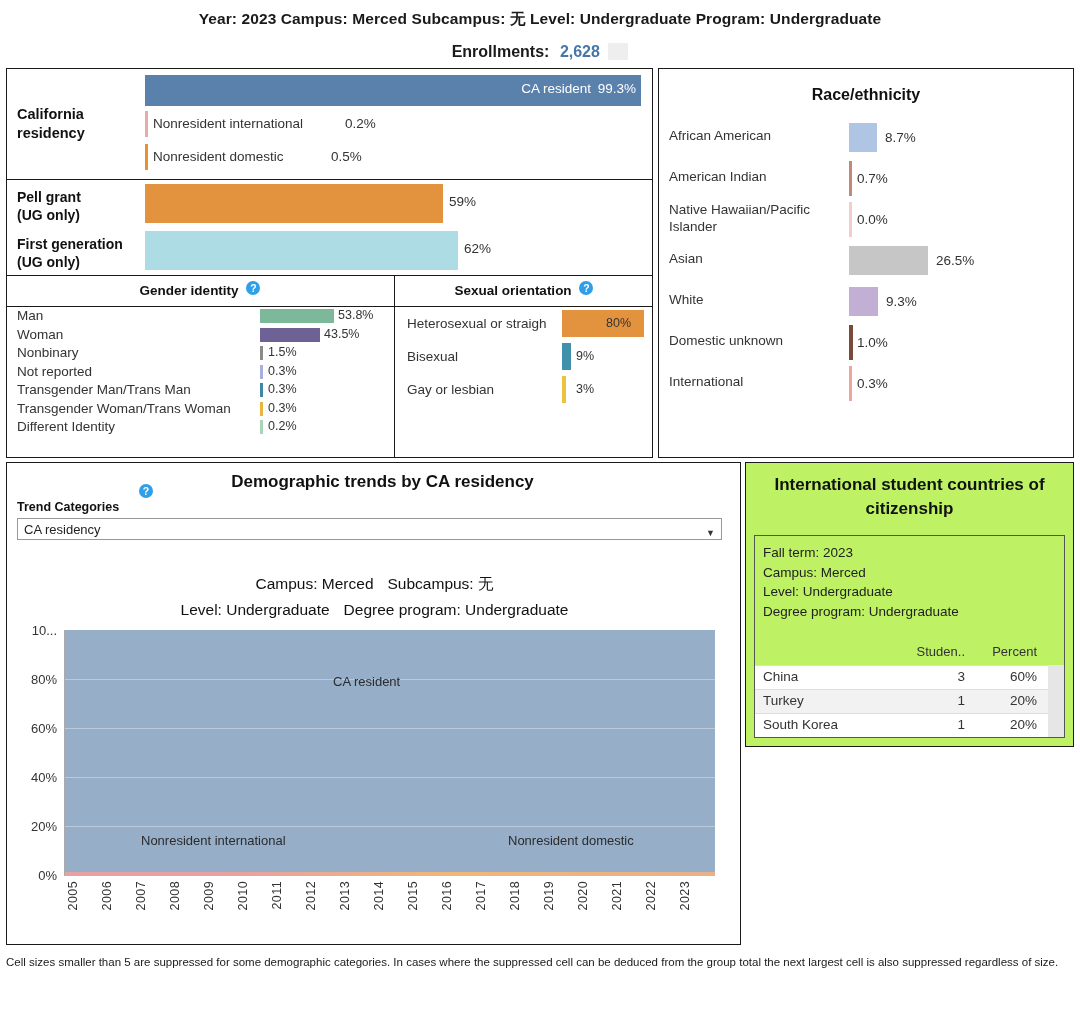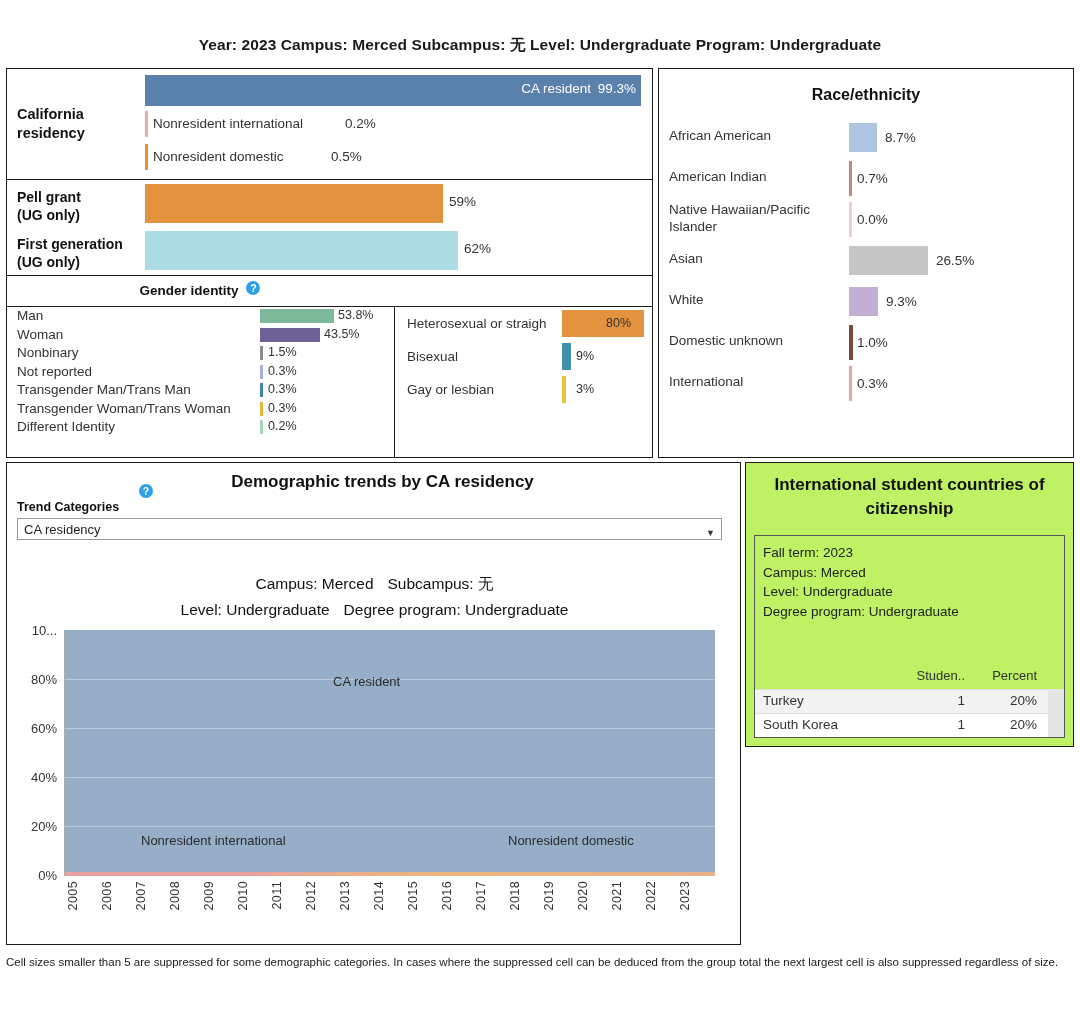--- a/index.html
+++ b/index.html
@@ -7,21 +7,21 @@
     width:1080px; height:1009px;
     background:#ffffff;
     font-family:"Liberation Sans", sans-serif;
     color:#222222;
     overflow:hidden;
     position:relative;
   }
   .hdr { text-align:center; }
   .hdr-line1 {
     font-size:15.5px; font-weight:bold; color:#1a1a1a;
-    padding-top:9px; letter-spacing:0.1px;margin-top:26px;
+    padding-top:9px; letter-spacing:0.1px;
   }
   .hdr-line2 { font-size:16px; font-weight:bold; padding-top:13px; }
   .hdr-line2 .enr-label { color:#1a1a1a; }
   .hdr-line2 .enr-value { color:#4477aa; margin-left:6px; }
   .enr-swatch {
     display:inline-block; width:20px; height:17px;
     background:#eeeeee; vertical-align:-3px; margin-left:4px;
   }
 
   
@@ -257,20 +257,24 @@
           <span>(UG only)</span>
         </div>
         <div class="pf-bar" style="width:313px;background:#aedce5"></div>
         <span class="pf-val" style="left:457px">62%</span>
       </div>
     </div>
 
     <div class="gs-head">
       <div class="gs-head-cell left">
         <span>Gender identity</span>
+        <span class="help-ico">?</span>
+      </div>
+      <div class="gs-head-cell right">
+        <span>Sexual orientation</span>
         <span class="help-ico">?</span>
       </div>
     </div>
 
     <div class="gs-body">
       <div class="gend-pane">
         <div class="g-row">
           <span class="g-name">Man</span>
           <div class="g-bar" style="left:253px;width:74px;background:#7db89a"></div>
           <span class="g-val" style="left:331px">53.8%</span>
@@ -444,20 +448,25 @@
       <div>Campus: Merced</div>
       <div>Level: Undergraduate</div>
       <div>Degree program: Undergraduate</div>
     </div>
     <div class="intl-table">
       <div class="it-head">
         <span class="c1"></span>
         <span class="c2">Studen..</span>
         <span class="c3">Percent</span>
       </div>
+      <div class="it-row">
+        <span class="c1">China</span>
+        <span class="c2">3</span>
+        <span class="c3">60%</span>
+      </div>
       <div class="it-row alt">
         <span class="c1">Turkey</span>
         <span class="c2">1</span>
         <span class="c3">20%</span>
       </div>
       <div class="it-row">
         <span class="c1">South Korea</span>
         <span class="c2">1</span>
         <span class="c3">20%</span>
       </div>

